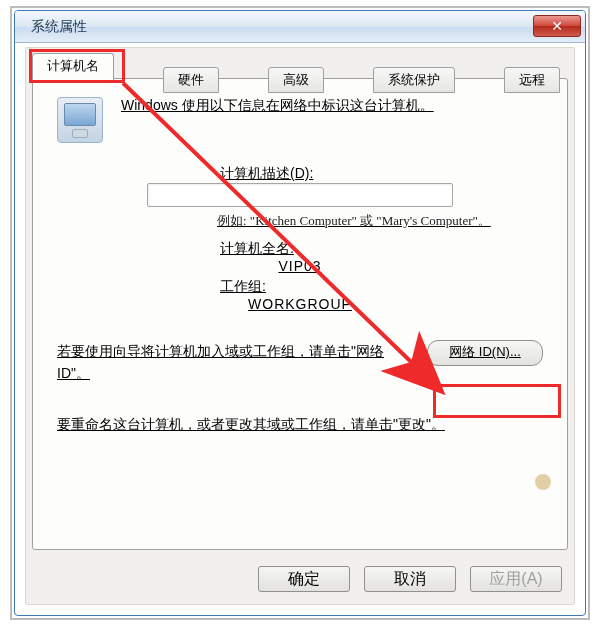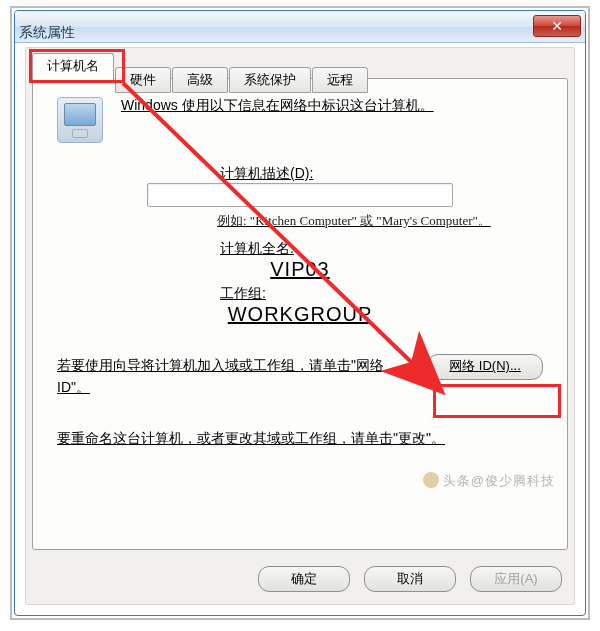--- a/index.html
+++ b/index.html
@@ -24,22 +24,22 @@
     background: #fff;
     border: 1px solid #3a79b5;
     border-radius: 4px;
     overflow: hidden;
   }
   .titlebar {
     height: 32px;
     background: linear-gradient(#f4f8fc, #dbe7f2 50%, #c9dbef 51%, #e3eef8);
     border-bottom: 1px solid #9fb9ce;
     display: flex;
-    align-items: flex-end;
-    padding: 0 4px;
+    align-items: center;
+    padding: 0 16px;
     position: relative;
   }
   .titlebar .title {
     color: #213c58;
     font-size: 14px;
   }
   .close-btn {
     position: absolute;
     right: 4px; top: 4px;
     width: 48px; height: 22px;
@@ -60,20 +60,21 @@
     background: #f1f0ee;
     border: 1px solid #dad7d2;
     border-radius: 2px;
     padding-top: 4px;
   }
   .tabs {
     display: flex;
     padding-left: 6px;
     position: relative;
     z-index: 2;
+    gap: 48px;
   }
   .tab {
     height: 26px;
     line-height: 24px;
     padding: 0 14px;
     border: 1px solid #9f9f9f;
     background: linear-gradient(#f7f7f7, #e7e6e3);
     border-radius: 3px 3px 0 0;
     margin-right: 1px;
     margin-top: 14px;
@@ -161,21 +162,21 @@
   }
   .example {
     margin-left: 160px;
     font-size: 13px;
     color: #222;
     line-height: 1.6;
     margin-bottom: 8px;
     font-family: SimSun, serif;
   }
   .value {
-    font-size: 20px;
+    font-size: 14px;
     letter-spacing: 1px;
   }
   .para {
     font-size: 14px;
     line-height: 1.6;
     margin-top: 28px;
     display: flex;
     align-items: flex-start;
   }
   .para .text {
@@ -195,23 +196,23 @@
   }
   .footer {
     position: absolute;
     right: 12px; bottom: 12px;
     display: flex;
     gap: 14px;
   }
   .footer .btn {
     width: 92px; height: 26px;
     border: 1px solid #8f8f8f;
-    border-radius: 11px;
+    border-radius: 3px;
     background: linear-gradient(#f6f6f5, #e3e2de);
-    font-size: 13px;
+    font-size: 16px;
     cursor: pointer;
     display: flex;
     align-items: center;
     justify-content: center;
   }
   .footer .btn.disabled {
     color: #a0a0a0;
   }
   svg.arrow {
     position: absolute;
@@ -310,17 +311,17 @@
     <svg class="arrow" width="576" height="610">
       <defs>
         <marker id="ah" markerWidth="16" markerHeight="14" refX="13" refY="7" orient="auto">
           <path d="M0,0 L16,7 L0,14 L4,7 Z" fill="#ef2a2a"></path>
         </marker>
       </defs>
       <line x1="108" y1="72" x2="422" y2="376" stroke="#ef2a2a" stroke-width="4" marker-end="url(#ah)"></line>
     </svg>
 
     <div class="watermark">
-      <span class="head"></span><span>头条@俊少腾科技</span>
+      <span class="head"></span>
     </div>
 
   </div>
 </div>
 
 </body></html>

